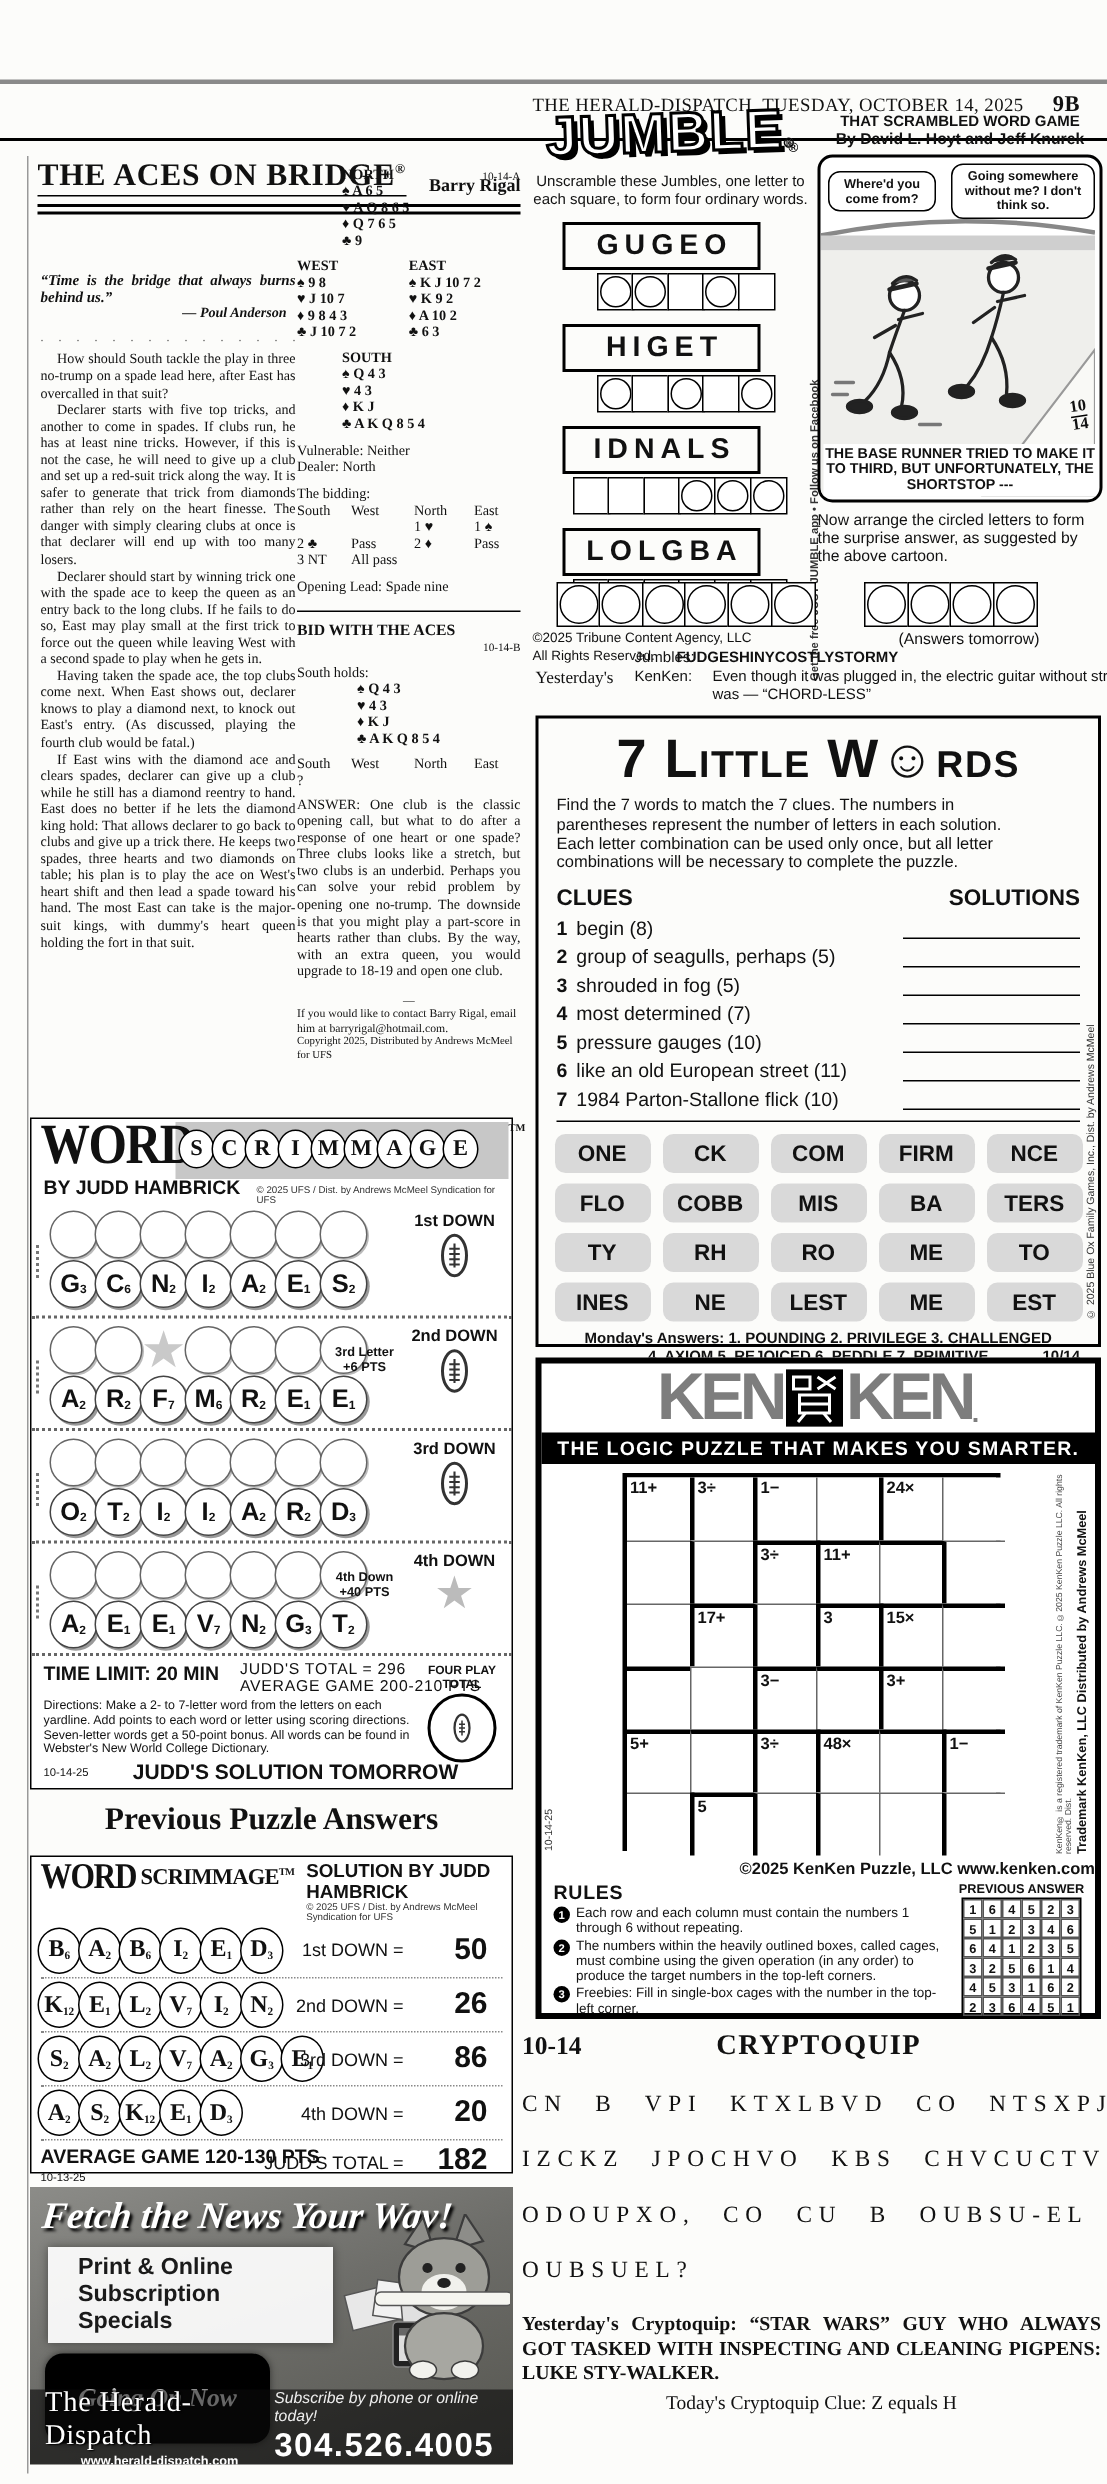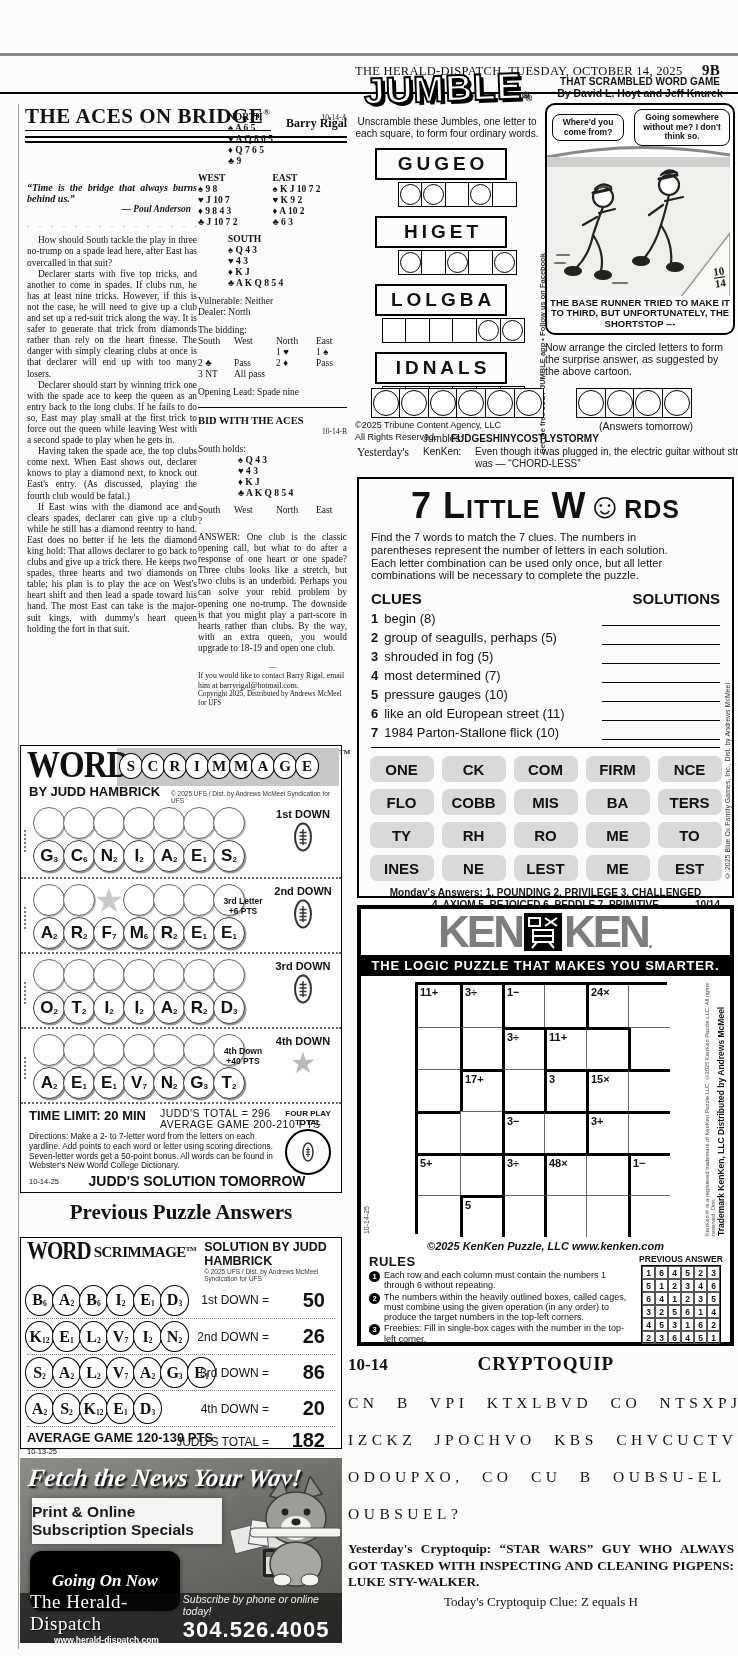--- a/index.html
+++ b/index.html
@@ -151,21 +151,21 @@
   .solval { position:absolute; right:10px; font-family:"Liberation Sans", sans-serif; font-weight:bold; font-size:20px; }
   .solfooter { display:flex; align-items:center; border-top:1.5px dotted #888; padding-top:3px; position:relative; }
   .solavg { font-family:"Liberation Sans", sans-serif; font-weight:bold; font-size:13px; }
   .soldate { position:absolute; left:0; top:20px; font-family:"Liberation Sans", sans-serif; font-size:7.5px; }
   .soltotal { position:absolute; right:66px; font-family:"Liberation Sans", sans-serif; font-size:12px; top:8px; }
   .soltotalval { position:absolute; right:10px; top:2px; font-family:"Liberation Sans", sans-serif; font-weight:bold; font-size:20px; }
 
   
   #ad { position:absolute; left:20px; top:1458px; width:322px; height:185px; background:linear-gradient(160deg,#8c8c88 0%,#6e6e6a 45%,#55554f 100%); overflow:hidden; }
   .ad-head { margin:6px 8px 0; font-style:italic; font-weight:bold; font-size:25px; color:#fff; text-shadow:2px 2px 2px #000; transform:skewX(-6deg); white-space:nowrap; }
-  .ad-box { margin:6px 0 0 12px; width:190px; background:rgba(255,255,255,.92); border-radius:0; padding:5px 0; font-family:"Liberation Sans", sans-serif; font-weight:bold; font-size:15.5px; line-height:18px; color:#1a1a1a; box-shadow:0 0 6px rgba(0,0,0,.4); }
+  .ad-box { margin:6px 0 0 12px; width:190px; background:rgba(255,255,255,.92); border-radius:0; padding:5px 20px; font-family:"Liberation Sans", sans-serif; font-weight:bold; font-size:15.5px; line-height:18px; color:#1a1a1a; box-shadow:0 0 6px rgba(0,0,0,.4); }
   .ad-pill { margin:7px 0 0 10px; width:150px; background:#000; border-radius:12px; color:#fff; font-style:italic; font-weight:bold; font-size:17px; text-align:center; padding:20px 0; box-shadow:0 0 5px rgba(0,0,0,.5); }
   .ad-papers { position:absolute; left:208px; top:60px; }
   .ad-dog { position:absolute; right:2px; top:18px; }
   .ad-strip { position:absolute; left:0; bottom:0; width:100%; height:50px; background:rgba(10,10,10,.62); display:flex; align-items:center; }
   .ad-logo { margin-left:10px; }
   .ad-logotext { color:#fff; font-weight:normal; font-size:19px; letter-spacing:.5px; text-shadow:1px 1px 1px #000; }
   .ad-url { color:#fff; font-family:"Liberation Sans", sans-serif; font-weight:bold; font-size:8.5px; text-align:center; }
   .ad-right { margin-left:auto; margin-right:8px; text-align:left; }
   .ad-sub { color:#eee; font-style:italic; font-size:10.5px; font-family:"Liberation Sans", sans-serif; }
   .ad-phone { color:#fff; font-family:"Liberation Sans", sans-serif; font-weight:bold; font-size:22px; letter-spacing:1px; }
@@ -177,21 +177,21 @@
   .kicon { width:38px; height:38px; background:#000; margin:0 2px; position:relative; }
   .kdot { font-family:"Liberation Sans", sans-serif; font-weight:bold; font-size:18px; color:#7d7d7d; align-self:flex-end; margin-bottom:2px; }
   .ktag { background:#000; color:#fff; font-family:"Liberation Sans", sans-serif; font-weight:bold; font-size:13px; letter-spacing:.8px; text-align:center; padding:3px 0; }
   .kgrid-zone { position:relative; height:262px; }
   .kgrid { position:absolute; left:54px; top:6px; width:252px; height:252px; border:3.5px solid #000; }
   .kcell { position:absolute; width:42px; height:42px; background:#fff; }
   .kclue { position:absolute; left:2px; top:1px; font-family:"Liberation Sans", sans-serif; font-weight:bold; font-size:11px; }
   .kdate-side { position:absolute; left:2px; bottom:4px; writing-mode:vertical-rl; transform:rotate(180deg); font-family:"Liberation Sans", sans-serif; font-size:7px; color:#333; }
   .kside1 { position:absolute; right:4px; top:0; height:260px; writing-mode:vertical-rl; transform:rotate(180deg); font-family:"Liberation Sans", sans-serif; font-weight:bold; font-size:8.5px; color:#111; }
   .kside2 { position:absolute; right:14px; top:0; height:260px; writing-mode:vertical-rl; transform:rotate(180deg); font-family:"Liberation Sans", sans-serif; font-size:5.8px; color:#444; }
-  .kcopy { text-align:center; font-family:"Liberation Sans", sans-serif; font-weight:bold; font-size:11px; margin-top:2px;font-style:italic; }
+  .kcopy { text-align:right; font-family:"Liberation Sans", sans-serif; font-weight:bold; font-size:11px; margin-top:2px; }
   .krules-row { display:flex; padding:2px 6px 0 8px; }
   .krules { width:262px; font-family:"Liberation Sans", sans-serif; }
   .krules h3 { font-size:13px; letter-spacing:.5px; }
   .krule { display:flex; margin-top:1px; }
   .kbull { flex:0 0 11px; height:11px; background:#000; color:#fff; border-radius:50%; font-size:7.5px; font-weight:bold; text-align:center; line-height:11px; margin:1px 4px 0 0; }
   .krule p { font-size:9px; line-height:10.3px; }
   .kprev { margin-left:auto; width:86px; text-align:center; }
   .kprev-label { font-family:"Liberation Sans", sans-serif; font-weight:bold; font-size:8.5px; }
   .pgrid { margin:1px auto 0; width:80px; border:1.5px solid #000; display:grid; grid-template-columns:repeat(6,1fr); }
   .pcell { height:13px; border:0.5px solid #555; font-family:"Liberation Sans", sans-serif; font-weight:bold; font-size:8.5px; display:flex; align-items:center; justify-content:center; }
@@ -357,43 +357,43 @@
             <div class="jcell">
               <div class="circ"></div>
             </div>
             <div class="jcell"></div>
             <div class="jcell">
               <div class="circ"></div>
             </div>
           </div>
         </div>
         <div class="jword">
-          <div class="jbox">LOLGBA</div>
-          <div class="jcells" style="margin-left: 28px;">
-            <div class="jcell"></div>
-            <div class="jcell"></div>
-            <div class="jcell"></div>
-            <div class="jcell"></div>
-            <div class="jcell">
-              <div class="circ"></div>
-            </div>
-            <div class="jcell">
-              <div class="circ"></div>
-            </div>
-          </div>
-        </div>
-        <div class="jword">
           <div class="jbox">IDNALS</div>
           <div class="jcells" style="margin-left: 28px;">
             <div class="jcell"></div>
             <div class="jcell"></div>
             <div class="jcell"></div>
             <div class="jcell">
               <div class="circ"></div>
             </div>
+            <div class="jcell">
+              <div class="circ"></div>
+            </div>
+            <div class="jcell">
+              <div class="circ"></div>
+            </div>
+          </div>
+        </div>
+        <div class="jword">
+          <div class="jbox">LOLGBA</div>
+          <div class="jcells" style="margin-left: 28px;">
+            <div class="jcell"></div>
+            <div class="jcell"></div>
+            <div class="jcell"></div>
+            <div class="jcell"></div>
             <div class="jcell">
               <div class="circ"></div>
             </div>
             <div class="jcell">
               <div class="circ"></div>
             </div>
           </div>
         </div>
       </div>
     <div class="jcopy">

